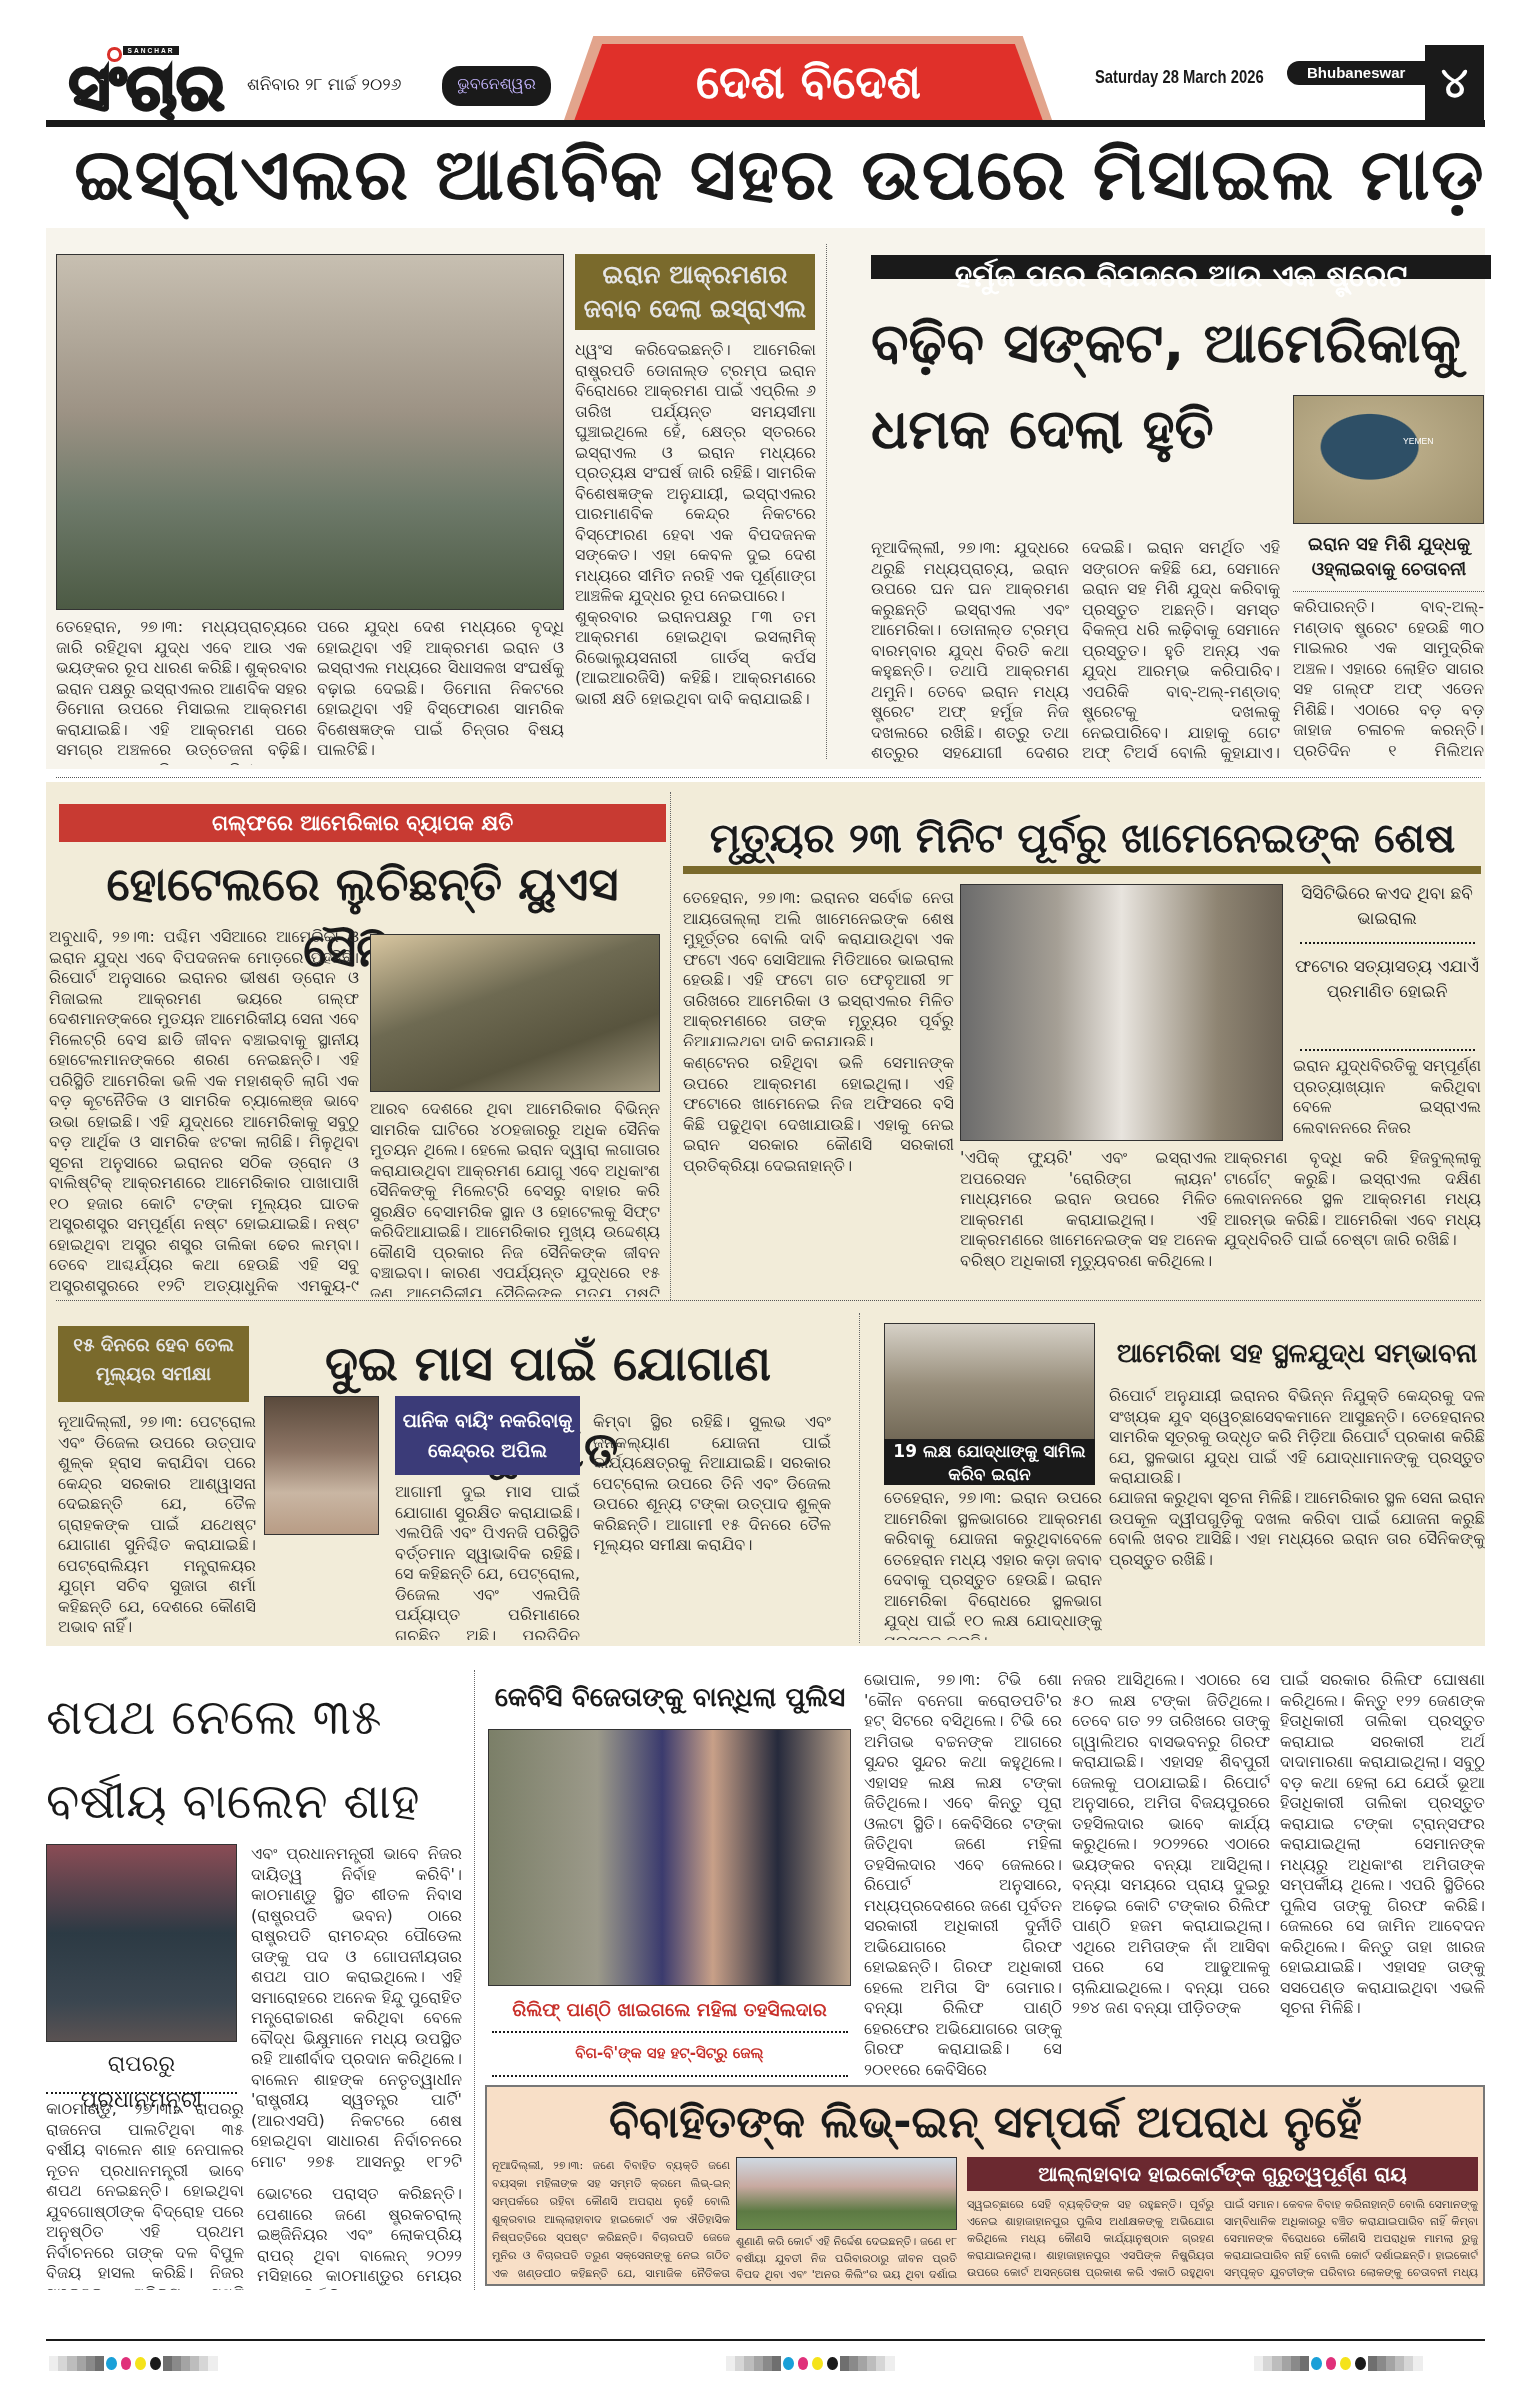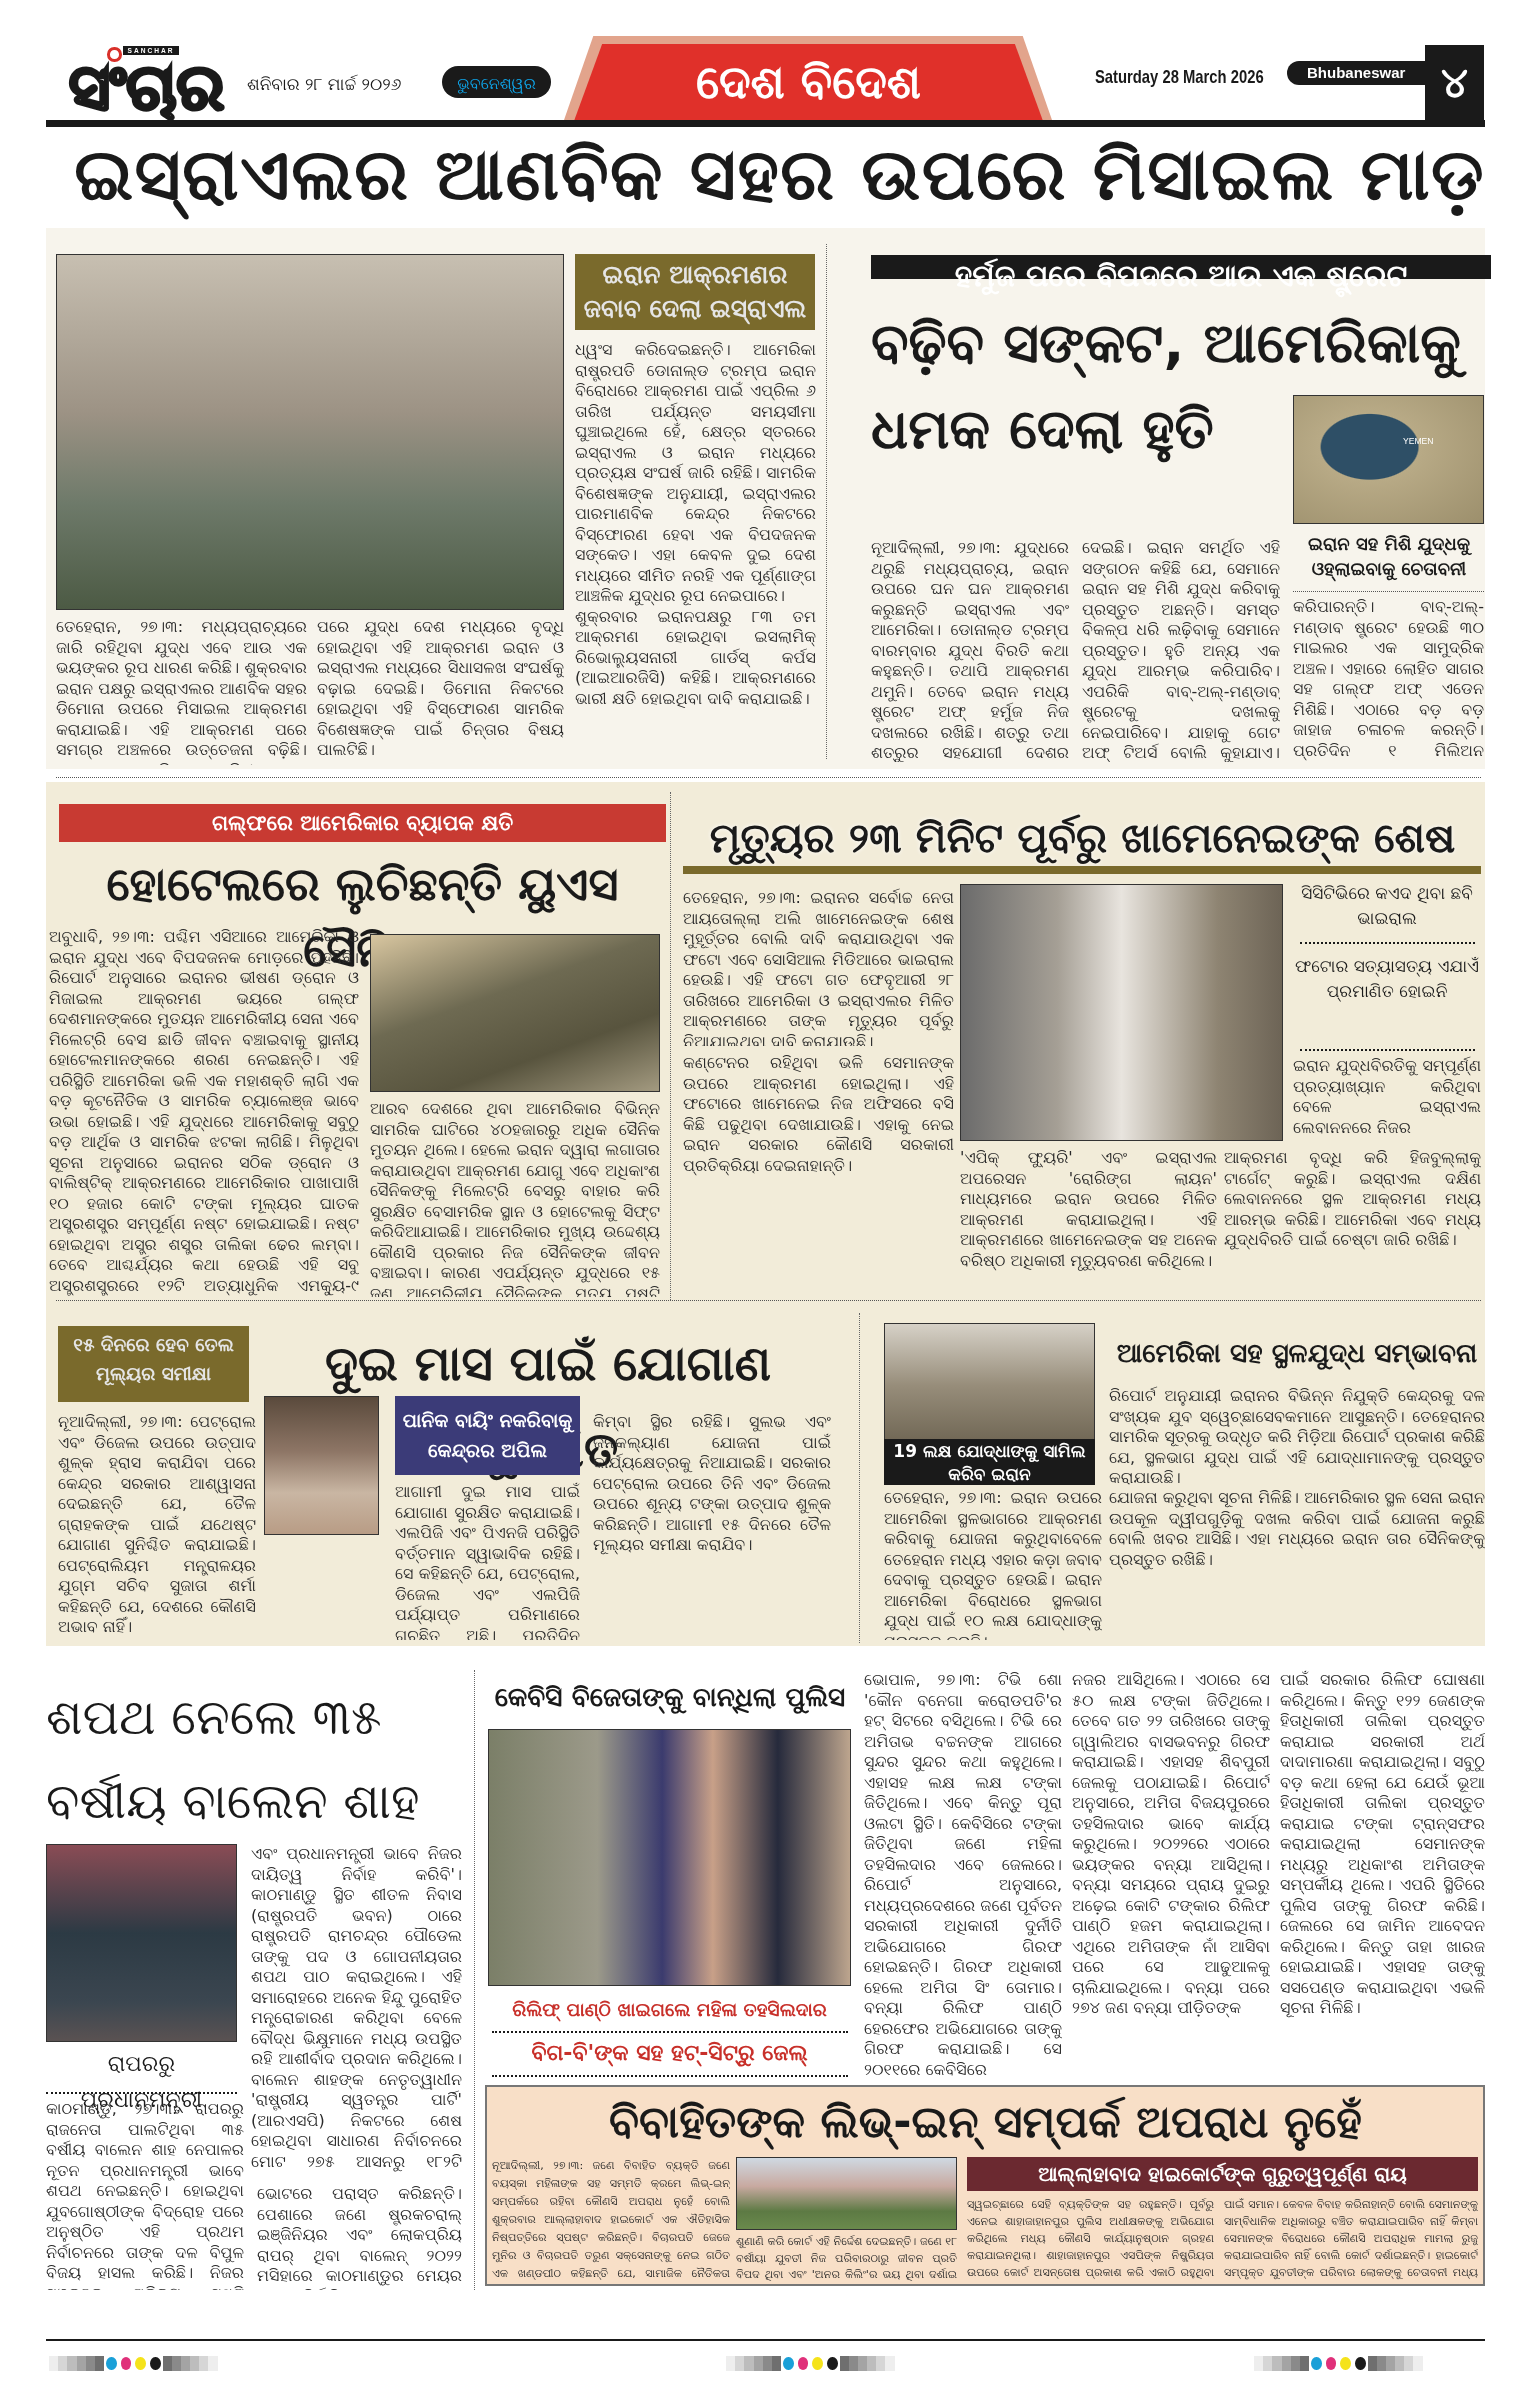--- a/index.html
+++ b/index.html
@@ -5,21 +5,21 @@
   *{box-sizing:border-box;margin:0;padding:0}
   html,body{width:1526px;height:2401px;background:#fff;overflow:hidden}
   body{position:relative;font-family:"DejaVu Sans",sans-serif;color:#1a1a1a}
   .abs{position:absolute}
   
   .masthead{left:69px;top:46px;width:158px;height:73px}
   .logo-tag{position:absolute;left:54px;top:0;width:56px;height:9.2px;background:#1a1a1a;color:#fff;font-size:6.6px;letter-spacing:2px;text-align:center;line-height:9.2px;font-family:"Liberation Sans",sans-serif;font-weight:bold}
   .logo-text{position:absolute;left:0;top:5.3px;font-size:63px;font-weight:bold;line-height:73px;color:#fff;-webkit-text-stroke:3.3px #1a1a1a;font-family:"DejaVu Sans",sans-serif}
   .logo-dot{position:absolute;left:38px;top:1.3px;width:14.5px;height:14.5px;border-radius:50%;border:3.3px solid #d9302a;background:#fff}
   .date-odia{left:247px;top:74px;font-size:17px}
-  .city-pill{left:442px;top:66px;width:109px;height:32px;border-radius:18px;background:#1a1a1a;color:#0ea5e9;font-size:16px;text-align:center;line-height:36px}
+  .city-pill{left:442px;top:66px;width:109px;height:40px;border-radius:18px;background:#1a1a1a;color:#c4b5fd;font-size:16px;text-align:center;line-height:36px}
   .section-tab{left:564px;top:36px;width:488px;height:84px;background:#e2a48c;clip-path:polygon(6% 0,94% 0,100% 100%,0 100%)}
   .section-tab-inner{left:574px;top:44px;width:469px;height:77px;background:#e0302a;clip-path:polygon(6% 0,94% 0,100% 100%,0 100%);color:#fff;font-size:46px;font-weight:bold;text-align:center;line-height:77px}
   .date-en{left:1095px;top:66px;font-size:18.5px;font-family:"Liberation Sans",sans-serif;font-weight:bold;transform:scaleX(.8);transform-origin:left}
   .city-en{left:1287px;top:61px;width:152px;height:24px;background:#1a1a1a;color:#fff;border-radius:12px 0 0 12px;font-family:"Liberation Sans",sans-serif;font-weight:bold;font-size:15px;line-height:24px;padding-left:20px}
   .page-no{left:1425px;top:45px;width:59px;height:75px;background:#1a1a1a;color:#fff;font-size:42px;text-align:center;line-height:75px;font-weight:bold}
   .header-rule{left:46px;top:120px;width:1439px;height:6.6px;background:#1a1a1a}
   
   .top-headline{left:46px;top:132px;width:1439px;height:86px;font-size:71px;font-weight:bold;line-height:86px;text-align:right;letter-spacing:1.3px}
   
   .panel{background:#f7f4ec}
@@ -132,21 +132,21 @@
 <div class="abs hr-dot" style="left:46px;top:2092px;width:191px;border-top:2px dotted #1a1a1a"></div>
 <div class="abs col-text" style="left:251px;top:1844px;width:211px;height:330px;overflow:hidden">ଏବଂ ପ୍ରଧାନମନ୍ତ୍ରୀ ଭାବେ ନିଜର ଦାୟିତ୍ୱ ନିର୍ବାହ କରିବି'। କାଠମାଣ୍ଡୁ ସ୍ଥିତ ଶୀତଳ ନିବାସ (ରାଷ୍ଟ୍ରପତି ଭବନ) ଠାରେ ରାଷ୍ଟ୍ରପତି ରାମଚନ୍ଦ୍ର ପୌଡେଲ ତାଙ୍କୁ ପଦ ଓ ଗୋପନୀୟତାର ଶପଥ ପାଠ କରାଇଥିଲେ। ଏହି ସମାରୋହରେ ଅନେକ ହିନ୍ଦୁ ପୁରୋହିତ ମନ୍ତ୍ରୋଚ୍ଚାରଣ କରିଥିବା ବେଳେ ବୌଦ୍ଧ ଭିକ୍ଷୁମାନେ ମଧ୍ୟ ଉପସ୍ଥିତ ରହି ଆଶୀର୍ବାଦ ପ୍ରଦାନ କରିଥିଲେ। ବାଲେନ ଶାହଙ୍କ ନେତୃତ୍ୱାଧୀନ 'ରାଷ୍ଟ୍ରୀୟ ସ୍ୱତନ୍ତ୍ର ପାର୍ଟି' (ଆରଏସପି) ନିକଟରେ ଶେଷ ହୋଇଥିବା ସାଧାରଣ ନିର୍ବାଚନରେ ମୋଟ ୨୭୫ ଆସନରୁ ୧୮୨ଟି ଆସନରେ ବିଜୟୀ ହୋଇ ଏକତରଫା ବହୁମତ ହାସଲ କରିଛି।</div>
 <div class="abs col-text" style="left:46px;top:2099px;width:198px;height:191px;overflow:hidden">କାଠମାଣ୍ଡୁ, ୨୭।୩: ରାପରରୁ ରାଜନେତା ପାଲଟିଥିବା ୩୫ ବର୍ଷୀୟ ବାଲେନ ଶାହ ନେପାଳର ନୂତନ ପ୍ରଧାନମନ୍ତ୍ରୀ ଭାବେ ଶପଥ ନେଇଛନ୍ତି। ହୋଇଥିବା ଯୁବଗୋଷ୍ଠୀଙ୍କ ବିଦ୍ରୋହ ପରେ ଅନୁଷ୍ଠିତ ଏହି ପ୍ରଥମ ନିର୍ବାଚନରେ ତାଙ୍କ ଦଳ ବିପୁଳ ବିଜୟ ହାସଲ କରିଛି। ନିଜର ସ୍ୱତନ୍ତ୍ର ପରିଚୟ ସୃଷ୍ଟି କରିଥିବା ସମ୍ପୂର୍ଣ୍ଣ କଳା ପୋଷାକ ଏବଂ କଳା ଚଷମା ପିନ୍ଧି ବାଲେନ ଶାହ ଶପଥ ନେଇଥିଲେ। ସେ କହିଥିଲେ, 'ମୁଁ ବାଲେନ ଶାହ, ଦେଶ ଏବଂ ଜନତାଙ୍କ ନାମରେ ଶପଥ କରୁଛି ଯେ ମୁଁ ସମ୍ବିଧାନ ପ୍ରତି ଅନୁରକ୍ତ ରହିବି</div>
 <div class="abs col-text" style="left:257px;top:2184px;width:205px;height:106px;overflow:hidden">ଭୋଟରେ ପରାସ୍ତ କରିଛନ୍ତି। ପେଶାରେ ଜଣେ ଷ୍ଟ୍ରକଚରାଲ୍ ଇଞ୍ଜିନିୟର ଏବଂ ଲୋକପ୍ରିୟ ରାପର୍ ଥିବା ବାଲେନ୍ ୨୦୨୨ ମସିହାରେ କାଠମାଣ୍ଡୁର ମେୟର ଭାବେ ନିର୍ବାଚିତ ହୋଇ ପ୍ରଥମେ ଚର୍ଚ୍ଚାକୁ ଆସିଥିଲେ। ଦୁର୍ନୀତିମୁକ୍ତ ଏବଂ ବିକାଶମୂଳକ ଶାସନ ପ୍ରତିଶ୍ରୁତି ଦେଇ ସେ ଏବେ ନେପାଳର ୪୭ତମ ପ୍ରଧାନମନ୍ତ୍ରୀ ଭାବେ ଦାୟିତ୍ୱ ଗ୍ରହଣ କରିଛନ୍ତି।</div>
 <div class="abs vr-dot" style="left:474px;top:1670px;height:620px"></div>
 
 <div class="abs big-head" style="left:485px;top:1670px;width:370px;height:53px;font-size:26.4px;line-height:53px;text-align:center">କେବିସି ବିଜେତାଙ୍କୁ ବାନ୍ଧିଲା ପୁଲିସ</div>
 <div class="abs photo" style="left:488px;top:1729px;width:363px;height:257px;background:linear-gradient(90deg,#7b7f68,#9c9a8a 30%,#3b3b6e 48%,#c8a088 62%,#262a3c 80%,#bda58e)"></div>
 <div class="abs caption" style="left:488px;top:1993px;width:363px;height:34px;font-size:18.5px;line-height:34px;color:#c8302a">ରିଲିଫ୍ ପାଣ୍ଠି ଖାଇଗଲେ ମହିଳା ତହସିଲଦାର</div>
 <div class="abs hr-dot" style="left:492px;top:2031px;width:356px;border-top:2px dotted #1a1a1a"></div>
-<div class="abs caption" style="left:488px;top:2036px;width:363px;height:34px;font-size:22px;line-height:34px;color:#c8302a">ବିଗ-ବି'ଙ୍କ ସହ ହଟ୍-ସିଟ୍‌ରୁ ଜେଲ୍</div>
+<div class="abs caption" style="left:488px;top:2036px;width:363px;height:34px;font-size:15px;line-height:34px;color:#c8302a">ବିଗ-ବି'ଙ୍କ ସହ ହଟ୍-ସିଟ୍‌ରୁ ଜେଲ୍</div>
 <div class="abs hr-dot" style="left:492px;top:2075px;width:356px;border-top:2px dotted #1a1a1a"></div>
 <div class="abs col-text" style="left:864px;top:1670px;width:198px;height:409px;overflow:hidden">ଭୋପାଳ, ୨୭।୩: ଟିଭି ଶୋ 'କୌନ ବନେଗା କରୋଡପତି'ର ହଟ୍ ସିଟରେ ବସିଥିଲେ। ଟିଭି ରେ ଅମିତାଭ ବଚ୍ଚନଙ୍କ ଆଗରେ ସୁନ୍ଦର ସୁନ୍ଦର କଥା କହୁଥିଲେ। ଏହାସହ ଲକ୍ଷ ଲକ୍ଷ ଟଙ୍କା ଜିତିଥିଲେ। ଏବେ କିନ୍ତୁ ପୂରା ଓଲଟା ସ୍ଥିତି। କେବିସିରେ ଟଙ୍କା ଜିତିଥିବା ଜଣେ ମହିଳା ତହସିଲଦାର ଏବେ ଜେଲରେ। ରିପୋର୍ଟ ଅନୁସାରେ, ମଧ୍ୟପ୍ରଦେଶରେ ଜଣେ ପୂର୍ବତନ ସରକାରୀ ଅଧିକାରୀ ଦୁର୍ନୀତି ଅଭିଯୋଗରେ ଗିରଫ ହୋଇଛନ୍ତି। ଗିରଫ ଅଧିକାରୀ ହେଲେ ଅମିତା ସିଂ ତୋମାର। ବନ୍ୟା ରିଲିଫ ପାଣ୍ଠି ହେରଫେର ଅଭିଯୋଗରେ ତାଙ୍କୁ ଗିରଫ କରାଯାଇଛି। ସେ ୨୦୧୧ରେ କେବିସିରେ</div>
 <div class="abs col-text" style="left:1072px;top:1670px;width:198px;height:409px;overflow:hidden">ନଜର ଆସିଥିଲେ। ଏଠାରେ ସେ ୫୦ ଲକ୍ଷ ଟଙ୍କା ଜିତିଥିଲେ। ତେବେ ଗତ ୨୨ ତାରିଖରେ ତାଙ୍କୁ ଗ୍ୱାଲିଅର ବାସଭବନରୁ ଗିରଫ କରାଯାଇଛି। ଏହାସହ ଶିବପୁରୀ ଜେଲକୁ ପଠାଯାଇଛି। ରିପୋର୍ଟ ଅନୁସାରେ, ଅମିତା ବିଜୟପୁରରେ ତହସିଲଦାର ଭାବେ କାର୍ଯ୍ୟ କରୁଥିଲେ। ୨୦୨୨ରେ ଏଠାରେ ଭୟଙ୍କର ବନ୍ୟା ଆସିଥିଲା। ବନ୍ୟା ସମୟରେ ପ୍ରାୟ ଦୁଇରୁ ଅଢ଼େଇ କୋଟି ଟଙ୍କାର ରିଲିଫ ପାଣ୍ଠି ହଜମ କରାଯାଇଥିଲା। ଏଥିରେ ଅମିତାଙ୍କ ନାଁ ଆସିବା ପରେ ସେ ଆଢୁଆଳକୁ ଚାଲିଯାଇଥିଲେ। ବନ୍ୟା ପରେ ୨୭୪ ଜଣ ବନ୍ୟା ପୀଡ଼ିତଙ୍କ</div>
 <div class="abs col-text" style="left:1280px;top:1670px;width:205px;height:409px;overflow:hidden">ପାଇଁ ସରକାର ରିଲିଫ ଘୋଷଣା କରିଥିଲେ। କିନ୍ତୁ ୧୨୨ ଜେଣଙ୍କ ହିତାଧିକାରୀ ତାଲିକା ପ୍ରସ୍ତୁତ କରାଯାଇ ସରକାରୀ ଅର୍ଥ ଦାଦାମାରଣା କରାଯାଇଥିଲା। ସବୁଠୁ ବଡ଼ କଥା ହେଲା ଯେ ଯେଉଁ ଭୂଆ ହିତାଧିକାରୀ ତାଲିକା ପ୍ରସ୍ତୁତ କରାଯାଇ ଟଙ୍କା ଟ୍ରାନ୍ସଫର କରାଯାଇଥିଲା ସେମାନଙ୍କ ମଧ୍ୟରୁ ଅଧିକାଂଶ ଅମିତାଙ୍କ ସମ୍ପର୍କୀୟ ଥିଲେ। ଏପରି ସ୍ଥିତିରେ ପୁଲିସ ତାଙ୍କୁ ଗିରଫ କରିଛି। ଜେଲରେ ସେ ଜାମିନ ଆବେଦନ କରିଥିଲେ। କିନ୍ତୁ ତାହା ଖାରଜ ହୋଇଯାଇଛି। ଏହାସହ ତାଙ୍କୁ ସସପେଣ୍ଡ କରାଯାଇଥିବା ଏଭଳି ସୂଚନା ମିଳିଛି।</div>
 
 <div class="abs panel-peach" style="left:485px;top:2085px;width:1000px;height:201px;border:2.6px double #777"></div>
 <div class="abs big-head" style="left:492px;top:2092px;width:987px;height:59px;font-size:44px;line-height:59px;text-align:center">ବିବାହିତଙ୍କ ଲିଭ୍-ଇନ୍ ସମ୍ପର୍କ ଅପରାଧ ନୁହେଁ</div>
 <div class="abs bg-maroon caption" style="left:977px;top:2052px;width:0;height:0"></div>
 <div class="abs col-text" style="left:492px;top:2157px;width:238px;height:125px;overflow:hidden;font-size:11.2px;line-height:18px">ନୂଆଦିଲ୍ଲୀ, ୨୭।୩: ଜଣେ ବିବାହିତ ବ୍ୟକ୍ତି ଜଣେ ବୟସ୍କା ମହିଳାଙ୍କ ସହ ସମ୍ମତି କ୍ରମେ ଲିଭ୍-ଇନ୍ ସମ୍ପର୍କରେ ରହିବା କୌଣସି ଅପରାଧ ନୁହେଁ ବୋଲି ଶୁକ୍ରବାର ଆଲ୍ଲାହାବାଦ ହାଇକୋର୍ଟ ଏକ ଐତିହାସିକ ନିଷ୍ପତ୍ତିରେ ସ୍ପଷ୍ଟ କରିଛନ୍ତି। ବିଚାରପତି ଜେଜେ ମୁନିର ଓ ବିଚାରପତି ତରୁଣ ସକ୍ସେନାଙ୍କୁ ନେଇ ଗଠିତ ଏକ ଖଣ୍ଡପୀଠ କହିଛନ୍ତି ଯେ, ସାମାଜିକ ନୈତିକତା କେବେ ହେଲେ ନାଗରିକଙ୍କ ସାମ୍ବିଧାନିକ ଅଧିକାରକୁ ସୁରକ୍ଷା ଦେବା କ୍ଷେତ୍ରରେ କୋର୍ଟଙ୍କ କର୍ତ୍ତବ୍ୟକୁ ବାଧା ଦେଇପାରିବ ନାହିଁ। ଯଦି ଆଇନ ଅନୁଯାୟୀ କୌଣସି ଅପରାଧ ହୋଇନାହିଁ, ତେବେ ସାମାଜିକ ମତାମତ ଏବଂ ନୈତିକତା ଦ୍ୱାରା କୋର୍ଟଙ୍କ ନିଷ୍ପତ୍ତି ପରିଚାଳିତ ହେବ ନାହିଁ। ଉତ୍ତର ପ୍ରଦେଶର ଶାହାଜାହାନପୁରର ଏକ ଲିଭ୍-ଇନ୍ ଦମ୍ପତିଙ୍କ ଆବେଦନ ଉପରେ</div>
 <div class="abs photo" style="left:736px;top:2052px;width:0;height:0;border:0"></div>

